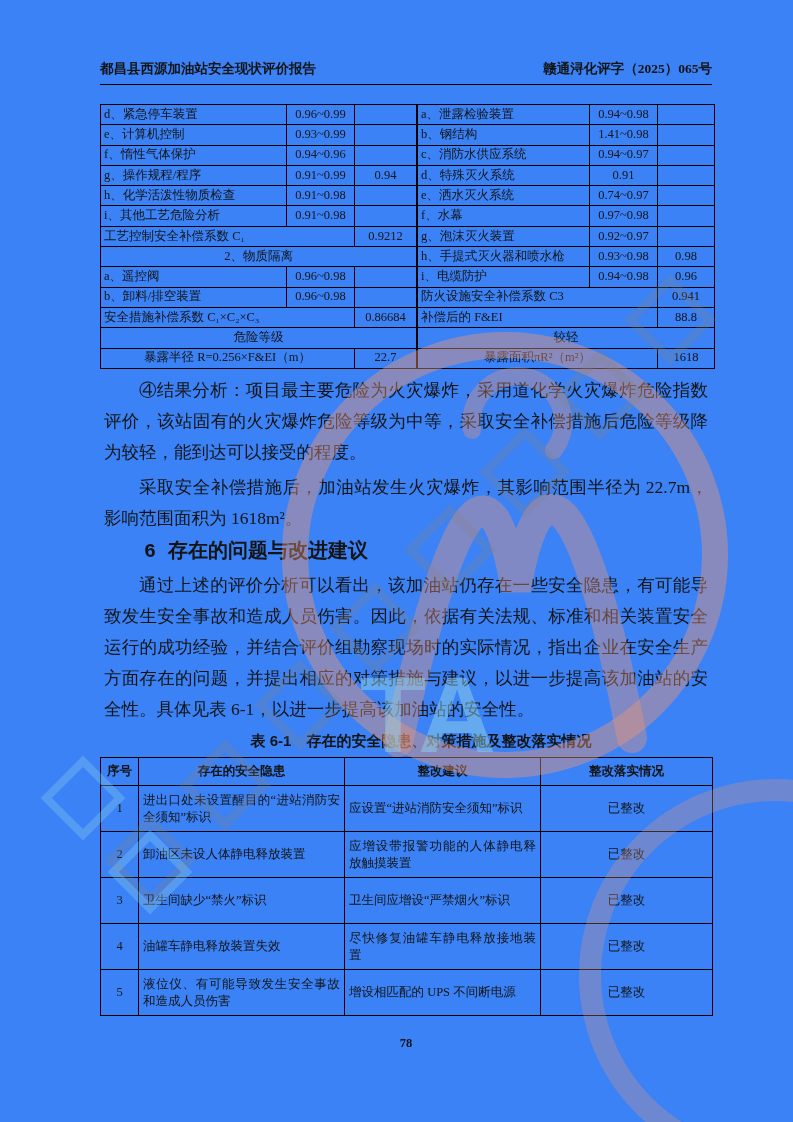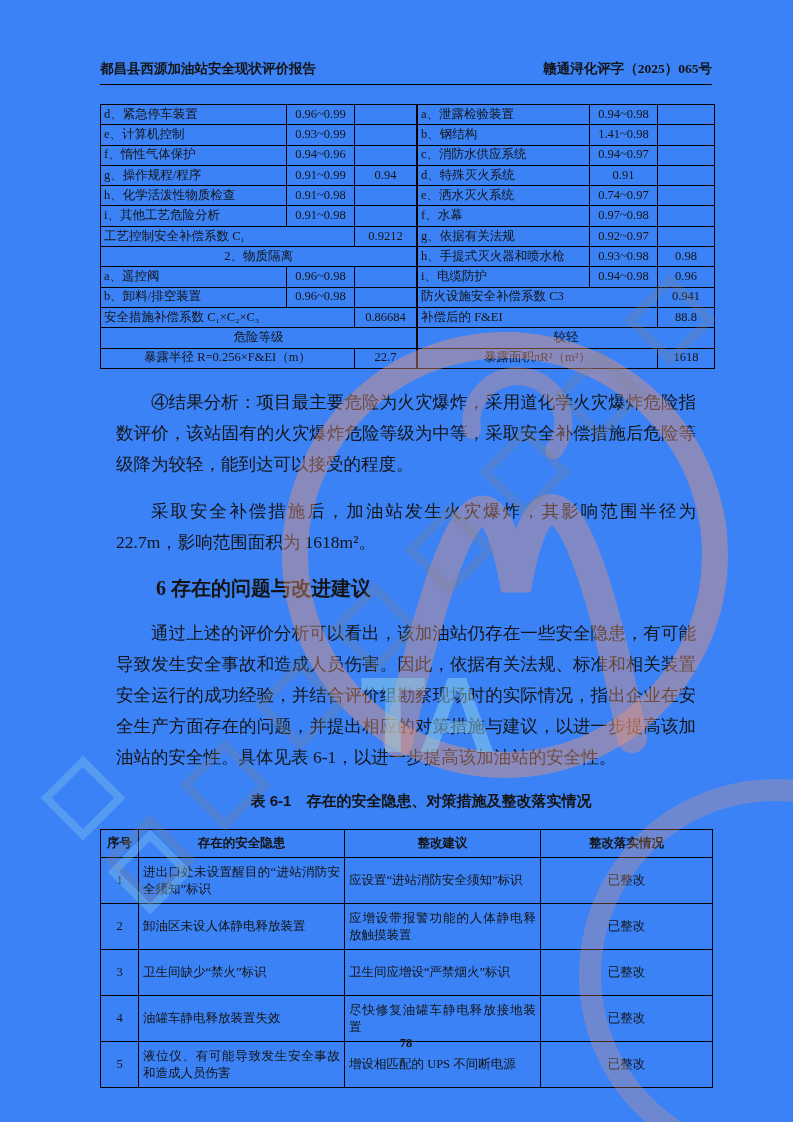--- a/index.html
+++ b/index.html
@@ -15,22 +15,22 @@
   table{border-collapse:collapse;table-layout:fixed;}
   .dow td{border:1px solid #000;font-size:12.5px;height:19.3px;padding:0 3px;line-height:1.1;
           overflow:hidden;white-space:nowrap;}
   .dow .ctr{text-align:center;}
   .dow-left{width:316px;}
   .dow-right{width:297px;}
 
   
   .bodytext{position:absolute;left:100px;top:371px;width:612px;font-size:17.5px;line-height:31px;
             text-align:justify;z-index:2;}
-  .bodytext p{margin:16px;text-indent:2em;}
-  .h6{font-family:Liberation Serif, serif;font-size:20px;font-weight:bold;
+  .bodytext p{margin:4px;text-indent:2em;}
+  .h6{font-family:Liberation Mono, monospace;font-size:20px;font-weight:bold;
       text-indent:0;margin:34px 0 9px 0;line-height:28px;}
   .caption{font-family:"Liberation Sans","DejaVu Sans",sans-serif;text-align:center;font-weight:bold;
            font-size:15px;margin-top:5px;line-height:24px;}
 
   
   .tbl2{width:612px;margin-top:3px;}
   .tbl2 td{border:1px solid #000;font-size:12.5px;padding:1px 4px;line-height:1.35;vertical-align:middle;}
   .tbl2 tr{height:46px;}
   .tbl2 tr:first-child{height:28px;}
   .tbl2 .hd{font-family:"Liberation Sans","DejaVu Sans",sans-serif;font-weight:bold;text-align:center;}
@@ -151,21 +151,21 @@
             <td>e、洒水灭火系统</td>
             <td class="ctr">0.74~0.97</td>
             <td></td>
           </tr>
           <tr>
             <td>f、水幕</td>
             <td class="ctr">0.97~0.98</td>
             <td></td>
           </tr>
           <tr>
-            <td>g、依据有关法规</td>
+            <td>g、泡沫灭火装置</td>
             <td class="ctr">0.92~0.97</td>
             <td></td>
           </tr>
           <tr>
             <td>h、手提式灭火器和喷水枪</td>
             <td class="ctr">0.93~0.98</td>
             <td class="ctr">0.98</td>
           </tr>
           <tr>
             <td>i、电缆防护</td>

